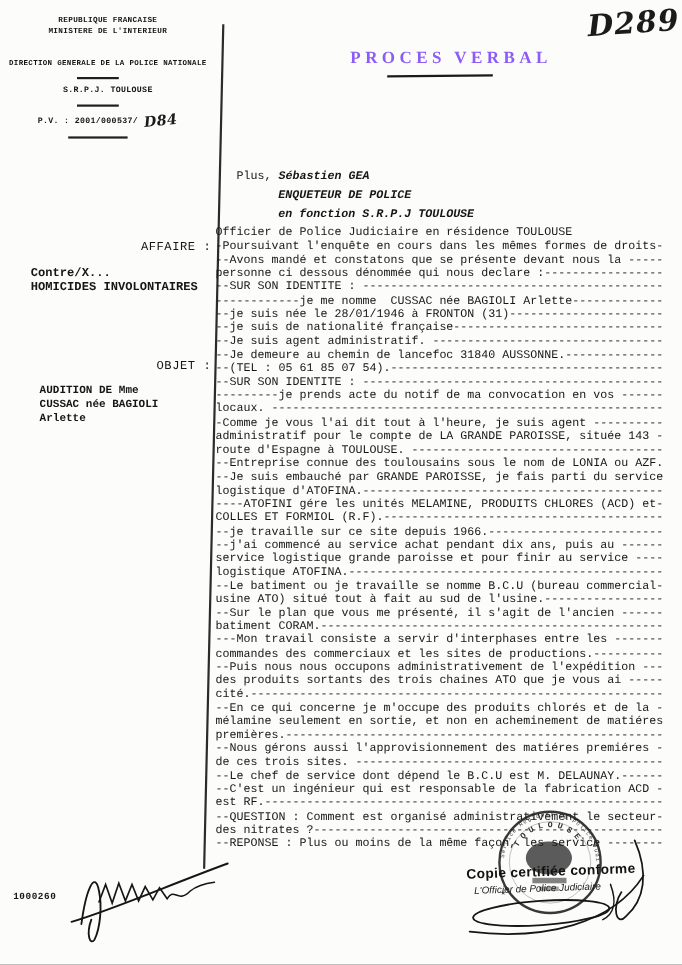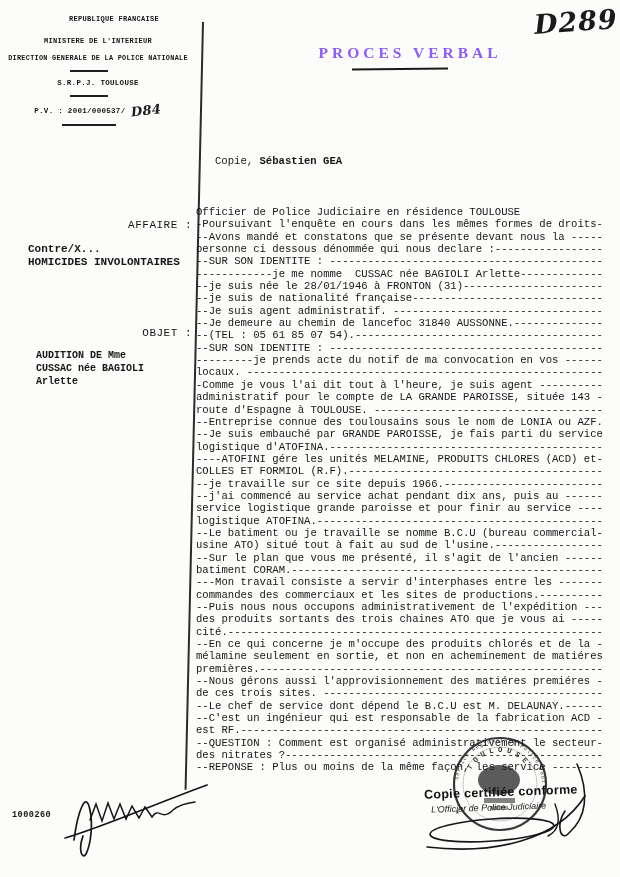--- a/index.html
+++ b/index.html
@@ -4,22 +4,22 @@
 <style>
   html,body{margin:0;padding:0;background:#777;}
   .page{
     position:relative;width:620px;height:877px;margin:0 auto;
     background:#fcfcfa;color:#161616;overflow:hidden;
     font-family:"Liberation Mono","DejaVu Sans Mono",monospace;
   }
   pre{margin:0;white-space:pre;font-family:inherit;}
   
   .lh{position:absolute;left:0;width:196px;text-align:center;font-weight:bold;letter-spacing:.3px;}
-  .lh-republic{top:15px;font-size:7px;padding-left:16px;}
-  .lh-ministry{top:25px;font-size:7px;margin-top:12px;}
+  .lh-republic{top:15px;font-size:7px;}
+  .lh-ministry{top:25px;font-size:7px;}
   .lh-direction{top:54px;font-size:6.8px;}
   .lh-service{top:79px;font-size:7.5px;}
   .lh-rule{position:absolute;height:1.6px;background:#1f1f1f;}
   .rule1{left:70px;top:70px;width:38px;}
   .rule2{left:70px;top:95px;width:38px;}
   .rule3{left:62px;top:124px;width:54px;}
   .lh-pv{top:103px;font-size:7.5px;display:flex;justify-content:center;align-items:center;gap:6px;}
   .hand{font-family:"DejaVu Serif",serif;font-style:italic;font-weight:bold;color:#1b1b1b;}
   .pv-hand{font-size:13px;transform:rotate(-6deg);}
   
@@ -29,21 +29,21 @@
     font-family:"Liberation Serif","DejaVu Serif",serif;font-weight:bold;
     font-size:15.5px;letter-spacing:4px;color:#8b5cf6;}
   .title-underline{position:absolute;left:352px;top:68px;width:96px;height:2px;background:#1a1a1a;transform:rotate(-.6deg);}
   
   .divider{position:absolute;left:202px;top:22px;width:1.6px;height:768px;background:#2b2b2b;
     transform:rotate(1.3deg);transform-origin:top center;}
   
   .datetime{position:absolute;left:208px;top:101px;font-size:10.6px;line-height:13px;}
   .officer{position:absolute;left:215px;top:153px;font-size:10.6px;line-height:17px;}
   .officer .ind{padding-left:38px;}
-  .b{font-weight:bold;}
+  .b{font-weight:bold;font-style:italic;}
   .main-text{position:absolute;left:196px;top:206px;font-size:10.6px;line-height:12.35px;z-index:1;}
   
   .side-label{position:absolute;left:0;width:192px;text-align:right;font-weight:normal;font-size:11px;letter-spacing:.5px;}
   .affaire-label{top:219px;}
   .objet-label{top:327px;}
   .affaire-text{position:absolute;left:28px;top:243px;font-size:11px;font-weight:bold;line-height:12.5px;}
   .objet-text{position:absolute;left:36px;top:350px;font-size:10px;font-weight:bold;line-height:12.8px;}
   .footer-code{position:absolute;left:12px;top:810px;font-size:8.5px;font-weight:bold;letter-spacing:.5px;}
   
   .sig-left{position:absolute;left:55px;top:776px;z-index:4;}
@@ -75,21 +75,23 @@
 
   <div class="doc-ref hand">D289</div>
 
   <div class="title">PROCES VERBAL</div>
   <div class="title-underline"></div>
 
   <div class="divider"></div>
 
 
   <div class="officer">
-    <div><span>Copie, </span><span class="b">Sébastien GEA</span></div>
+    <div><span>Plus, </span><span class="b">Sébastien GEA</span></div>
+    <div class="ind b">ENQUETEUR DE POLICE</div>
+    <div class="ind b">en fonction S.R.P.J TOULOUSE</div>
   </div>
 
   <pre class="main-text">Officier de Police Judiciaire en résidence TOULOUSE
 -Poursuivant l'enquête en cours dans les mêmes formes de droits-
 --Avons mandé et constatons que se présente devant nous la -----
 personne ci dessous dénommée qui nous declare :-----------------
 --SUR SON IDENTITE : -------------------------------------------
 ------------je me nomme  CUSSAC née BAGIOLI Arlette-------------
 --je suis née le 28/01/1946 à FRONTON (31)----------------------
 --je suis de nationalité française------------------------------

